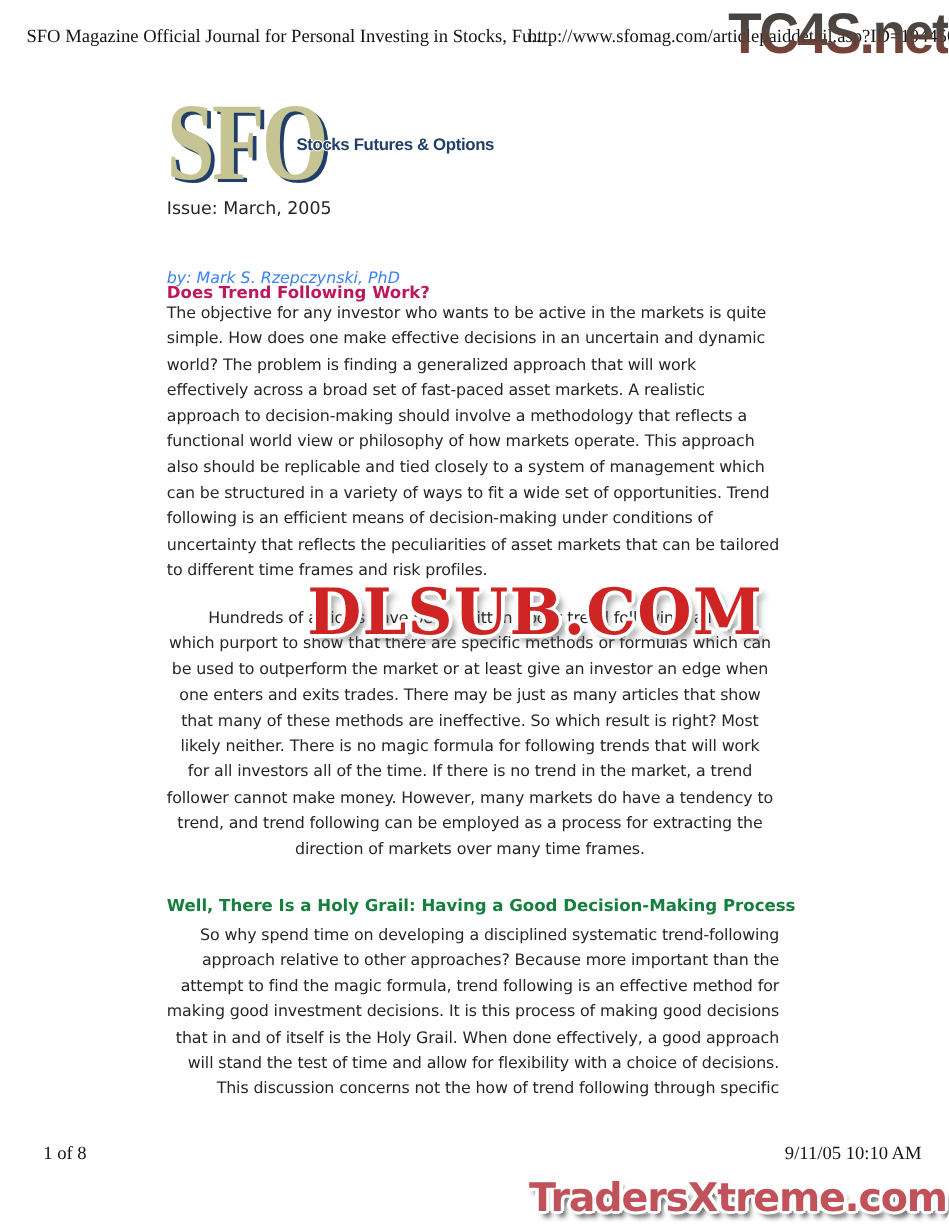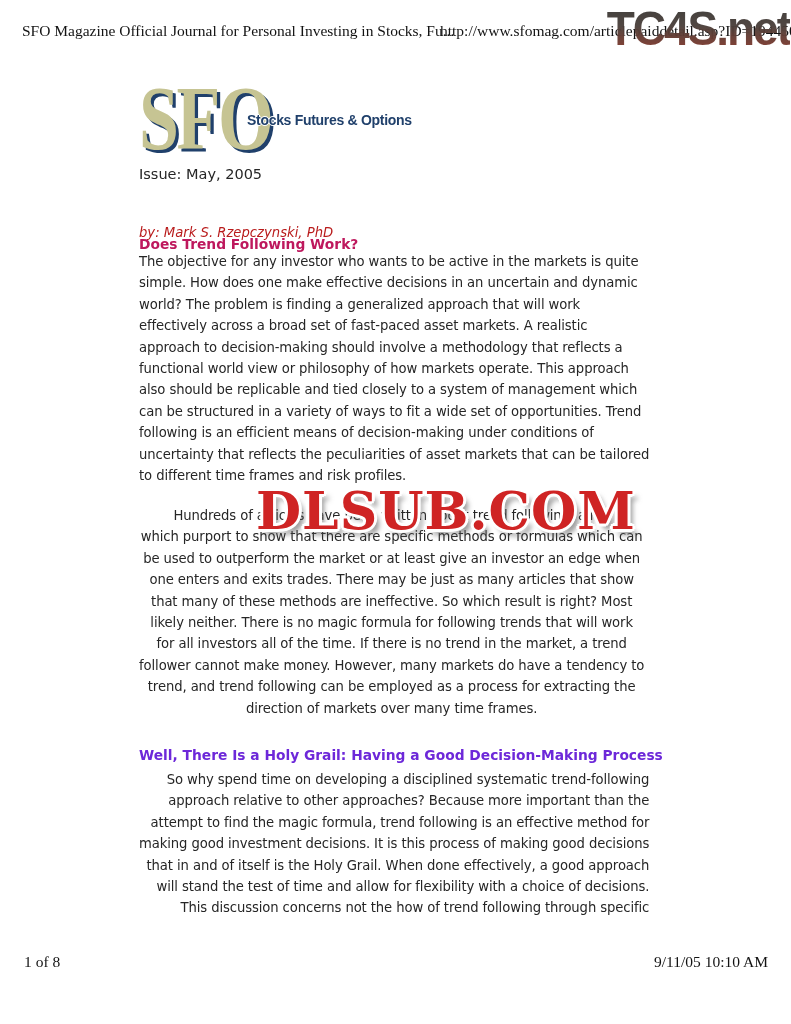--- a/index.html
+++ b/index.html
@@ -8,21 +8,21 @@
     font-family:"DejaVu Sans",sans-serif;
     border-radius:17px;
   }
   
   .ph-title,.ph-url,.pf-page,.pf-time{
     position:absolute;font-family:"Liberation Serif",serif;font-size:15.5px;color:#131313;
     white-space:pre;
   }
   .ph-title{left:22px;top:22px;}
   .ph-url{left:440px;top:22px;}
-  .pf-page{left:24px;top:953px;}
+  .pf-page{left:36px;top:953px;}
   .pf-time{right:23px;top:953px;}
   
   .wm-tc4s{
     position:absolute;right:1px;top:4px;z-index:6;
     font-family:"Liberation Sans",sans-serif;font-weight:800;font-size:46px;line-height:1;
     letter-spacing:-2px;transform:scaleY(1.04);transform-origin:right top;
     color:#5c3a33;
     background:linear-gradient(180deg,#3f3b38 15%,#4a403b 45%,#84392c 95%);
     -webkit-background-clip:text;background-clip:text;-webkit-text-fill-color:transparent;
     opacity:.96;
@@ -58,43 +58,43 @@
   .logo-tagline{
     position:absolute;left:108px;top:40px;z-index:2;
     font-family:"Liberation Sans",sans-serif;font-weight:bold;font-size:14px;
     letter-spacing:-0.3px;color:#20406b;white-space:pre;
     text-shadow:-1px 0 0 #fff,1px 0 0 #fff,0 -1px 0 #fff,0 1px 0 #fff;
   }
   
   .art{position:absolute;left:139px;color:#262626;}
   .issue{top:166px;font-size:14.5px;}
   .title{top:204px;font-size:13.8px;font-weight:bold;color:#be185d;margin-top:32px;}
-  .byline{top:225px;font-size:13.2px;font-style:italic;color:#b91c1c;}
+  .byline{top:225px;font-size:13.2px;font-style:italic;color:#3b82f6;}
   .para{white-space:pre;font-size:13.2px;line-height:21.4px;letter-spacing:-0.1px;}
   .p1{top:251px;}
   .p2{top:505px;text-align:center;}
-  .sect{top:747px;font-size:13.8px;font-weight:bold;color:#6d28d9;}
+  .sect{top:747px;font-size:13.8px;font-weight:bold;color:#15803d;}
   .p3{top:769px;text-align:right;}
 </style>
 </head>
 <body>
 
 <div class="page">
 
   <div class="ph-title">SFO Magazine Official Journal for Personal Investing in Stocks, Fu...</div>
   <div class="ph-url">http://www.sfomag.com/articlepaiddetail.asp?ID=1944503740</div>
 
   <div class="wm-tc4s">TC4S.net</div>
 
   <div class="logo">
     <div class="logo-sfo">SFO</div>
     <div class="logo-tagline">Stocks Futures &amp; Options</div>
   </div>
 
-  <div class="art issue">Issue: May, 2005</div>
+  <div class="art issue">Issue: March, 2005</div>
   <div class="art title">Does Trend Following Work?</div>
   <div class="art byline">by: Mark S. Rzepczynski, PhD</div>
 
   <div class="art para p1">The objective for any investor who wants to be active in the markets is quite
 simple. How does one make effective decisions in an uncertain and dynamic
 world? The problem is finding a generalized approach that will work
 effectively across a broad set of fast-paced asset markets. A realistic
 approach to decision-making should involve a methodology that reflects a
 functional world view or philosophy of how markets operate. This approach
 also should be replicable and tied closely to a system of management which
@@ -122,14 +122,15 @@
 approach relative to other approaches? Because more important than the
 attempt to find the magic formula, trend following is an effective method for
 making good investment decisions. It is this process of making good decisions
 that in and of itself is the Holy Grail. When done effectively, a good approach
 will stand the test of time and allow for flexibility with a choice of decisions.
 This discussion concerns not the how of trend following through specific</div>
 
   <div class="pf-page">1 of 8</div>
   <div class="pf-time">9/11/05 10:10 AM</div>
 
+  <div class="wm-traders">TradersXtreme.com</div>
 
 </div>
 
 </body></html>

